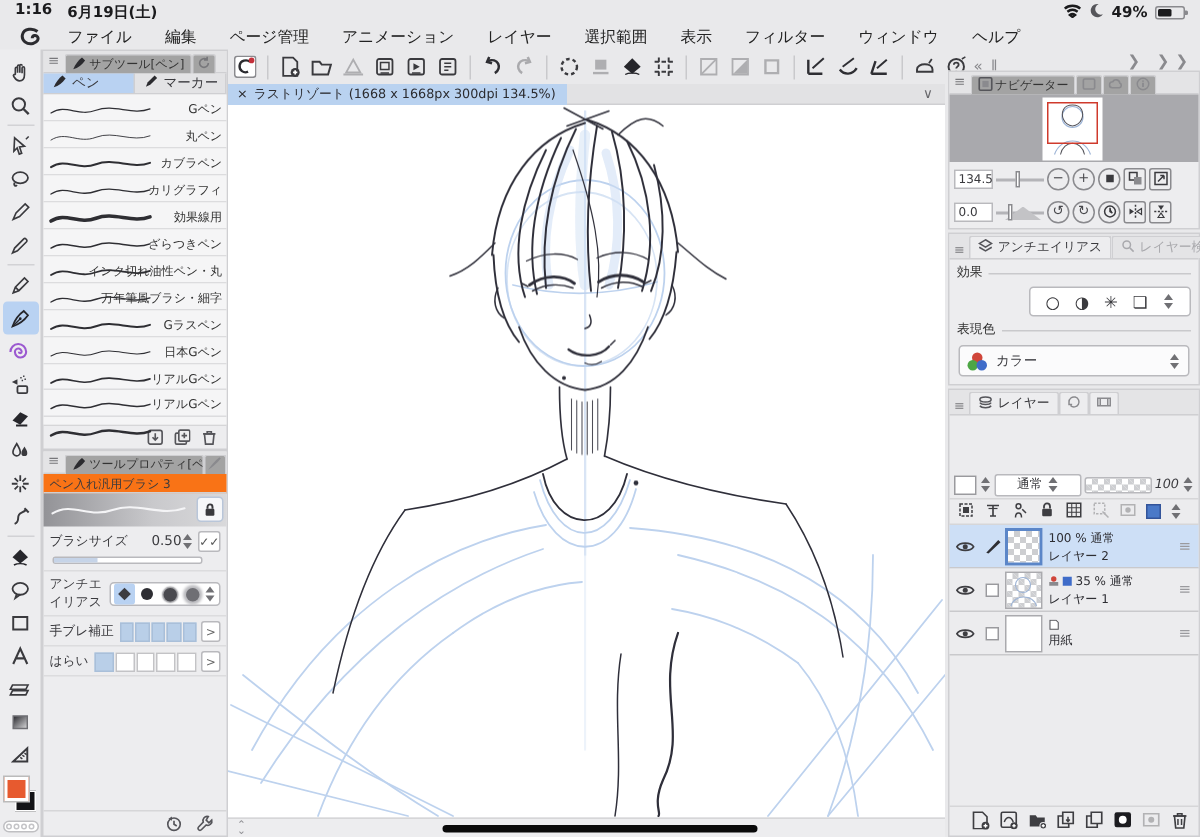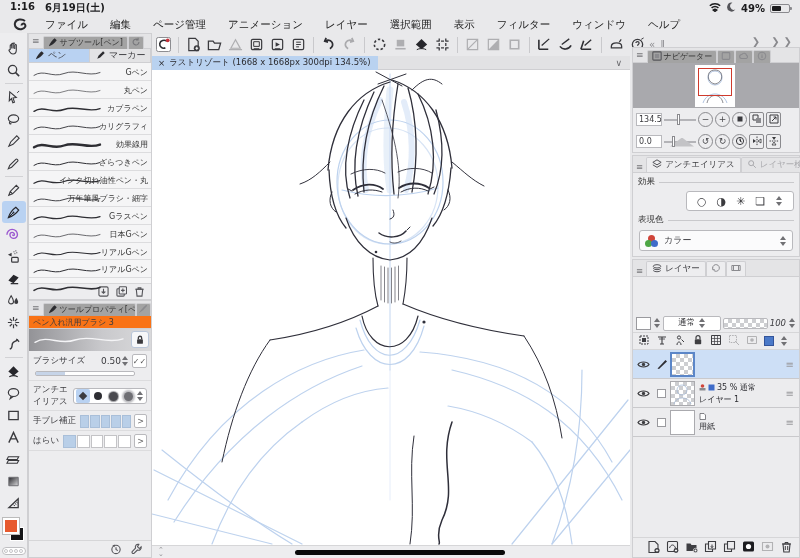--- a/index.html
+++ b/index.html
@@ -1007,20 +1007,24 @@
               <path d="M1 4.5 C3 1 11 1 13 4.5 C11 8 3 8 1 4.5z" fill="none" stroke="#3e3e42" stroke-width="1.1"></path>
               <circle cx="7" cy="4.5" r="1.8" fill="#3e3e42"></circle>
             </svg>
           </span>
         <span class="ly-chk ly-pen">
             <svg viewBox="0 0 12 12">
               <path d="M1.5 10.5 L9.5 2 L11 3.5 L3 11z" fill="#2e2e33"></path>
             </svg>
           </span>
         <span class="ly-thumb checker"></span>
+        <span class="ly-txt">
+          <span class="ly-info">100 % 通常</span>
+          <span>レイヤー 2</span>
+        </span>
         <span class="ly-ham">≡</span>
       </div>
       <div class="ly-row">
         <span class="ly-eye">
             <svg viewBox="0 0 14 9">
               <path d="M1 4.5 C3 1 11 1 13 4.5 C11 8 3 8 1 4.5z" fill="none" stroke="#3e3e42" stroke-width="1.1"></path>
               <circle cx="7" cy="4.5" r="1.8" fill="#3e3e42"></circle>
             </svg>
           </span>
         <span class="ly-chk">

